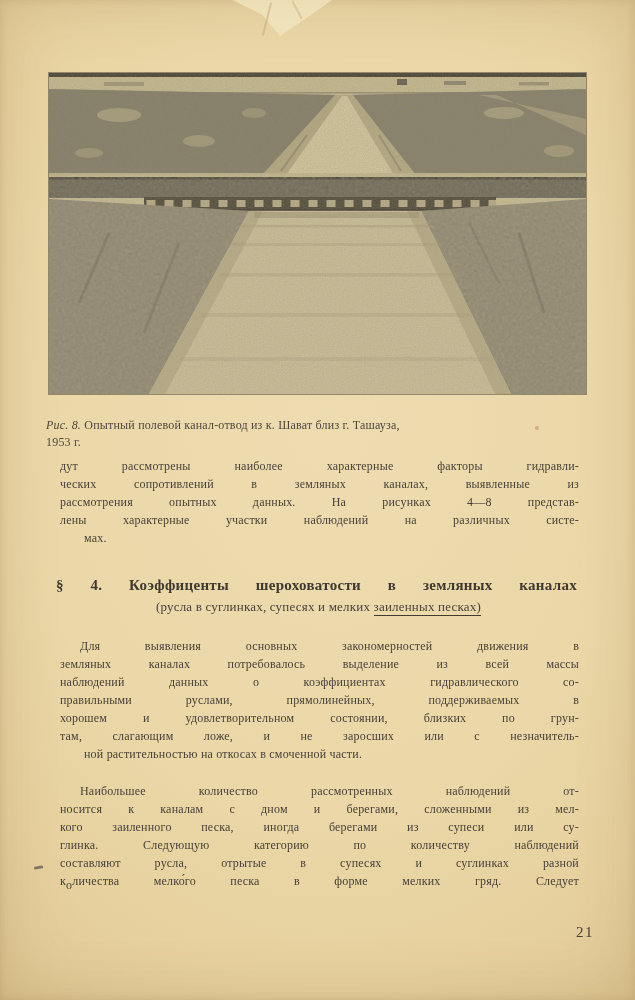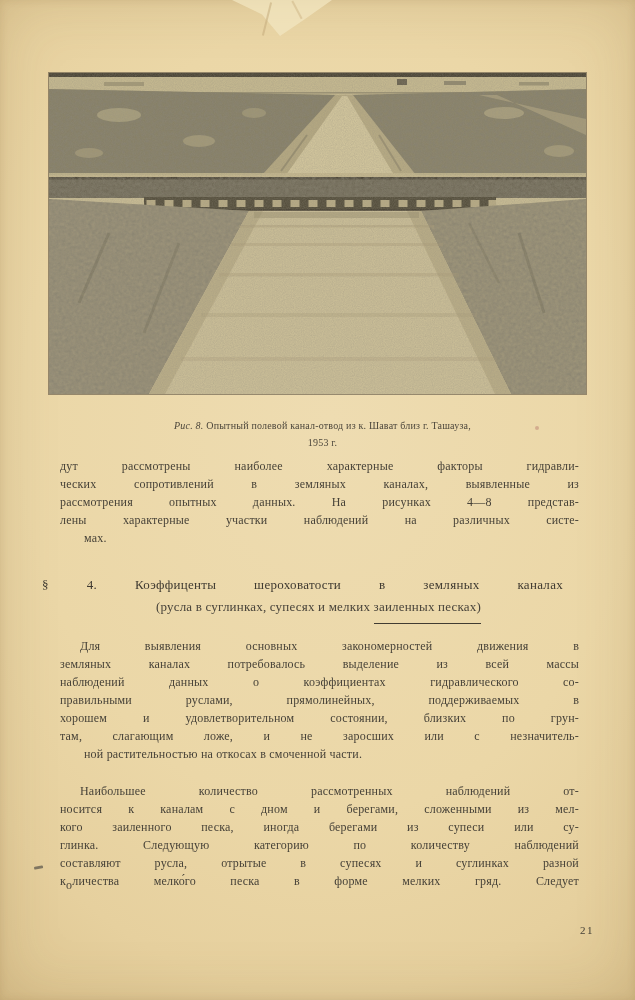--- a/index.html
+++ b/index.html
@@ -21,40 +21,40 @@
     background:#cdb383;opacity:.5;transform:rotate(-28deg);}
   .pink-dot{position:absolute;left:535px;top:426px;width:4px;height:4px;border-radius:50%;
     background:#c08876;opacity:.55;}
   .margin-mark{position:absolute;left:34px;top:866px;width:9px;height:2.5px;
     background:#5f594d;opacity:.75;transform:rotate(-10deg);border-radius:1px;}
 
   .photo{position:absolute;left:48px;top:72px;width:537px;height:321px;
     border:1px solid rgba(78,70,56,.55);box-sizing:content-box;}
   .photo svg{display:block;}
 
-  .caption{position:absolute;left:62px;top:417px;width:521px;text-align:center;
-    font-size:10px;line-height:17px;color:#4d473c;letter-spacing:.2px;}
+  .caption{position:absolute;left:46px;top:417px;width:521px;text-align:left;
+    font-size:12px;line-height:17px;color:#4d473c;letter-spacing:.2px;}
   .caption .figlabel{font-style:italic;}
 
-  .heading{position:absolute;left:42px;top:575px;width:521px;
-    font-weight:normal;font-size:13px;line-height:20px;color:#3e3930;
+  .heading{position:absolute;left:56px;top:575px;width:521px;
+    font-weight:bold;font-size:15px;line-height:20px;color:#3e3930;
     text-align:justify;text-align-last:justify;letter-spacing:.3px;}
   .subheading{position:absolute;left:58px;top:599px;width:521px;text-align:center;
     font-size:13px;line-height:16px;color:#48433a;letter-spacing:.2px;}
-  .subheading .u{border-bottom:1.5px solid #413c32;padding-bottom:9px;}
+  .subheading .u{border-bottom:1.5px solid #413c32;padding-bottom:1px;}
 
   .para{position:absolute;width:519px;left:60px;font-size:12px;color:#474238;}
   .p1{top:457px;} .p2{top:629px;} .p3{top:774px;}
   .ln{display:block;height:18px;line-height:18px;
     text-align:justify;text-align-last:justify;letter-spacing:.2px;white-space:normal;}
   .ln.plain{text-align:left;text-align-last:left;margin-left:24px;}
   .ln.indent{text-indent:20px;margin-top:8px;}
   .sub-o{display:inline-block;transform:translateY(3.5px);}
 
-  .pagenum{position:absolute;right:41px;top:924px;font-size:11px;color:#454036;
+  .pagenum{position:absolute;right:41px;top:924px;font-size:15px;color:#454036;
     letter-spacing:1.5px;}
 </style>
 </head>
 <body>
 
 <div class="page">
 
   <div class="crease"></div>
   <div class="crease-line"></div>
   <div class="crease-line2"></div>

